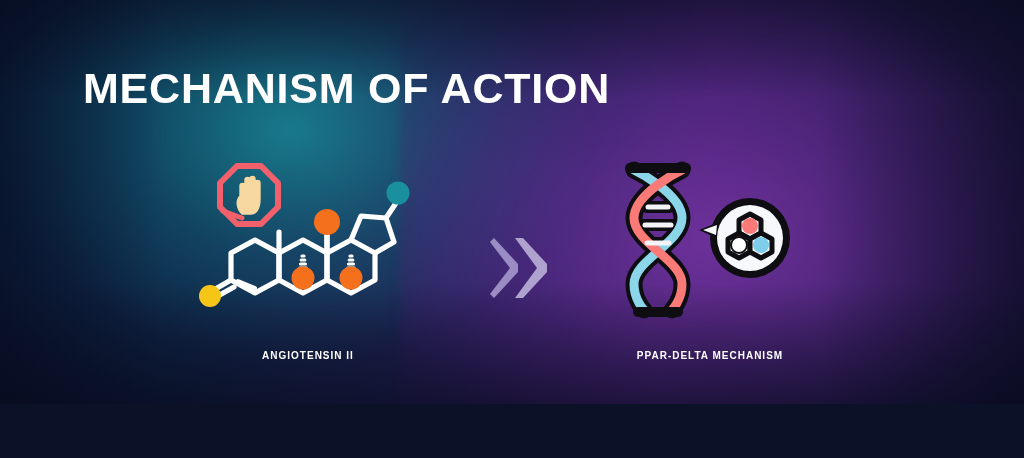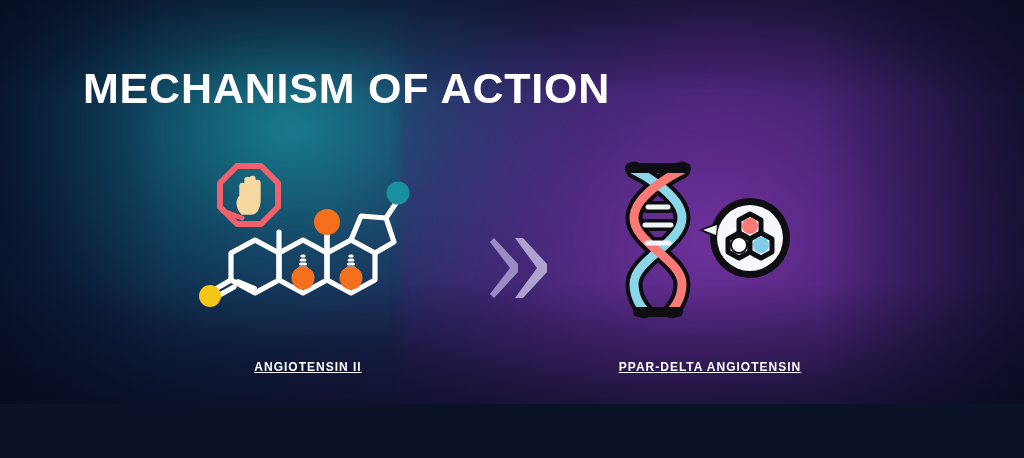--- a/index.html
+++ b/index.html
@@ -94,27 +94,26 @@
   .step-right { left: 560px; top: 0; }
 
   .art {
     height: 160px;
     display: flex;
     align-items: center;
     justify-content: center;
   }
 
   .caption {
-    margin-top: 38px;
+    margin-top: 28px;
     color: #ffffff;
-    font-size: 12px;
+    font-size: 10px;
     font-weight: bold;
     letter-spacing: 1.0px;
     line-height: 1.55;
-    text-decoration: underline;
   }
 
   
   .arrow {
     position: absolute;
     left: 487px;
     top: 72px;
     width: 66px;
     height: 72px;
   }
@@ -248,19 +247,19 @@
               <polygon points="55,31 66,37 66,50 55,56 44,50 44,37" fill="#f7f8fb"></polygon>
             </g>
             <circle cx="44" cy="24" r="8" fill="#fa7a77"></circle>
             <circle cx="33" cy="43" r="8" fill="#ffffff" stroke="#0d0d12" stroke-width="2"></circle>
             <circle cx="55" cy="43" r="8" fill="#7ecdea"></circle>
           </g>
         </svg>
       </div>
 
       <div class="caption">
-        <div>PPAR-DELTA ANGIOTENSIN</div>
+        <div>PPAR-DELTA MECHANISM</div>
         <div></div>
       </div>
     </div>
 
   </div>
 </div>
 
 </body></html>

